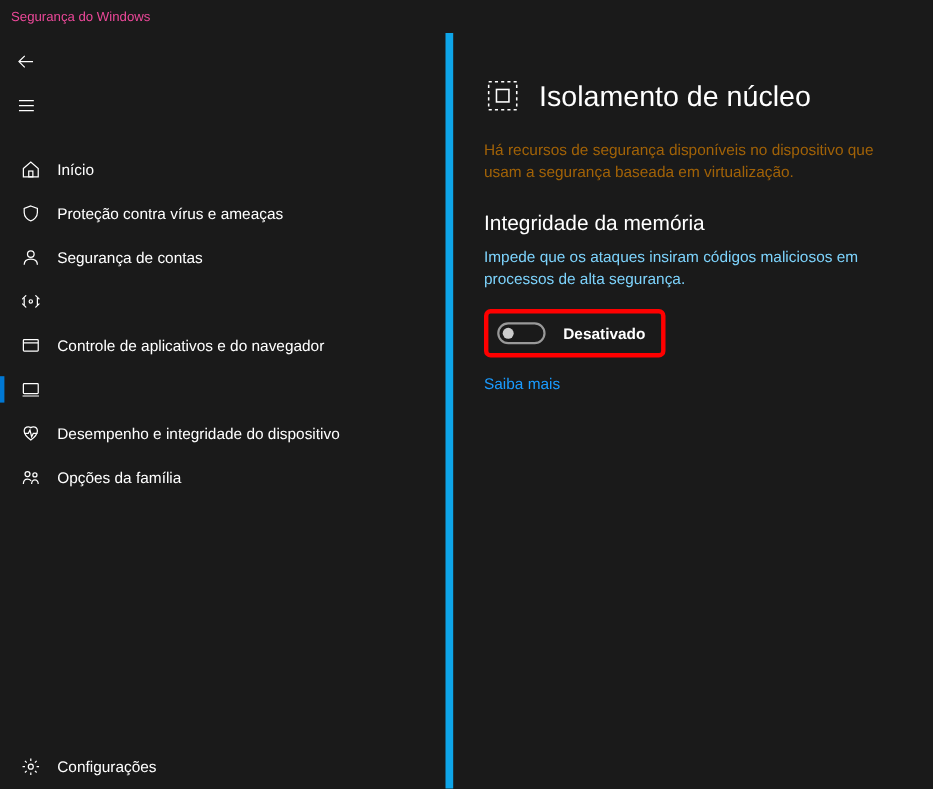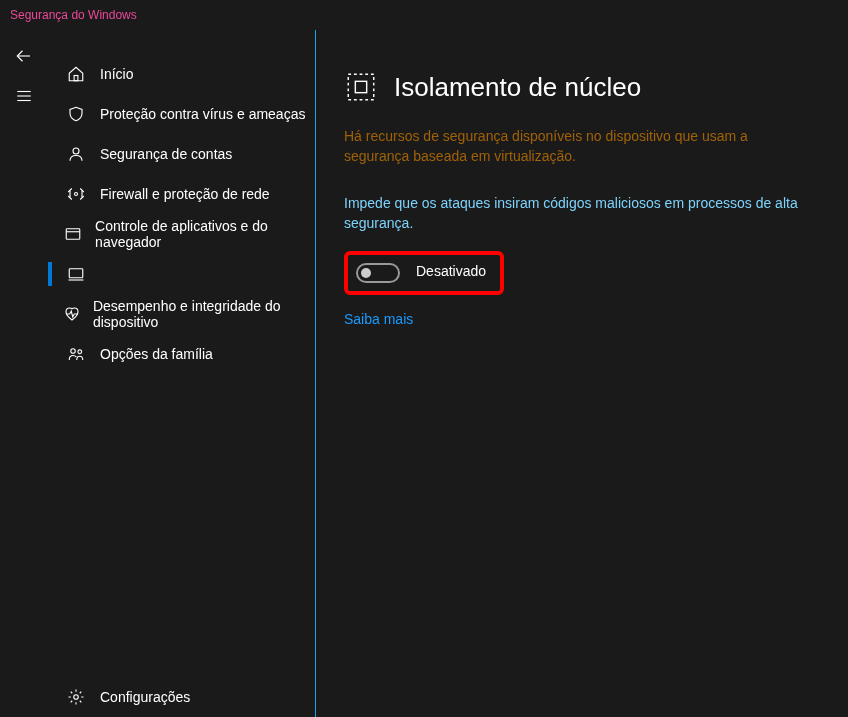--- a/index.html
+++ b/index.html
@@ -18,25 +18,25 @@
     align-items: center;
     padding-left: 10px;
     font-size: 12px;
     color: #ec4899;
   }
   .app {
     display: flex;
     height: calc(100% - 30px);
   }
   .sidebar {
-    width: 316px;
+    width: 412px;
     height: 100%;
-    border-right: 1px solid #0ea5e9;
-    display: flex;
-    flex-direction: row;
+    border-right: 7px solid #0ea5e9;
+    display: flex;
+    flex-direction: column;
     padding-top: 6px;
   }
   .sidebar-top {
     display: flex;
     flex-direction: column;
   }
   .icon-btn {
     width: 48px;
     height: 40px;
     display: flex;
@@ -109,23 +109,24 @@
     font-size: 14px;
     color: #7dd3fc;
     line-height: 1.45;
     margin-bottom: 18px;
   }
   .highlight-box {
     border: 4px solid #ff0000;
     border-radius: 6px;
     padding: 8px 14px 8px 8px;
     display: inline-flex;
-    align-items: flex-start;
+    align-items: center;
     gap: 16px;
     margin-bottom: 16px;
+    font-weight: bold;
   }
   .toggle {
     width: 44px;
     height: 20px;
     border-radius: 10px;
     border: 2px solid #999;
     position: relative;
     background: transparent;
     cursor: pointer;
   }
@@ -225,21 +226,20 @@
             <span>
           <svg width="18" height="18" viewBox="0 0 24 24" fill="none" stroke="#fff" stroke-width="1.5" stroke-linecap="round">
             <path d="M4 12 C4 8 4 8 4 8 M4 12 C4 16 4 16 4 16"></path>
             <path d="M2 9 C6 5 6 5 6 5 M2 15 C6 19 6 19 6 19"></path>
             <circle cx="12" cy="12" r="2"></circle>
             <path d="M20 12 C20 8 20 8 20 8 M20 12 C20 16 20 16 20 16"></path>
             <path d="M22 9 C18 5 18 5 18 5 M22 15 C18 19 18 19 18 19"></path>
           </svg>
         </span>
           </div>
-        <span class="nav-label">Firewall e proteção de rede</span>
       </div>
 
       <div class="nav-item">
         <div class="indicator"></div>
         <div class="nav-icon">
             <span>
           <svg width="18" height="18" viewBox="0 0 24 24" fill="none" stroke="#fff" stroke-width="1.5">
             <rect x="3" y="5" width="18" height="14" rx="1"></rect>
             <line x1="3" y1="9" x2="21" y2="9"></line>
           </svg>
@@ -311,20 +311,21 @@
         <svg width="34" height="34" viewBox="0 0 24 24" fill="none" stroke="#fff" stroke-width="1" stroke-dasharray="2 2">
           <rect x="3" y="3" width="18" height="18"></rect>
           <rect x="8" y="8" width="8" height="8" stroke-dasharray="0" fill="none"></rect>
         </svg>
       </span>
       <h1 class="page-title">Isolamento de núcleo</h1>
     </div>
 
     <p class="page-desc">Há recursos de segurança disponíveis no dispositivo que usam a segurança baseada em virtualização.</p>
 
+    <h2 class="section-title">Integridade da memória</h2>
     <p class="section-desc">Impede que os ataques insiram códigos maliciosos em processos de alta segurança.</p>
 
     <div class="highlight-box">
       <div class="toggle">
         <div class="knob"></div>
       </div>
       <span class="toggle-label">Desativado</span>
     </div>
     <br>
     <span class="link">Saiba mais</span>

